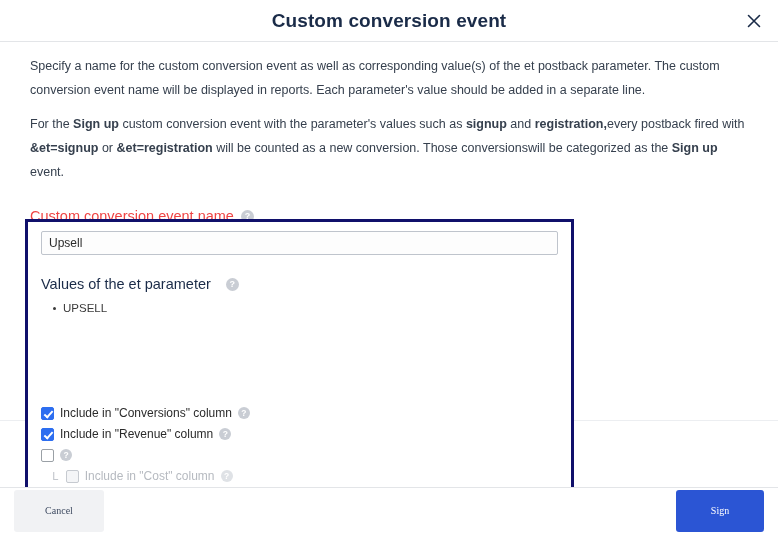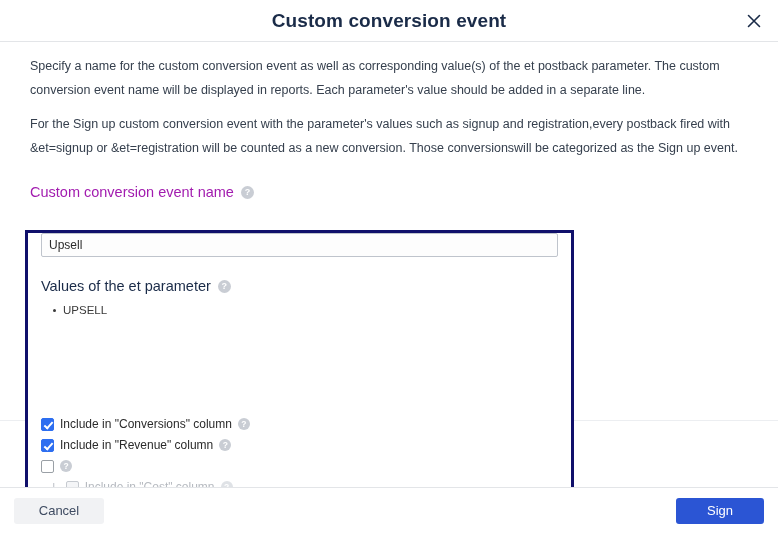--- a/index.html
+++ b/index.html
@@ -54,75 +54,75 @@
   }
 
   .intro {
     padding: 12px 30px 0 30px;
     font-size: 12.5px;
     line-height: 24px;
     color: #36404e;
   }
   .intro p { margin: 0 0 10px 0; }
   .intro .example-label { font-weight: bold; margin: 0 0 1px 0; }
-  .intro b { font-weight: normal; }
+  .intro b { font-weight: bold; }
 
   .field-label-row {
     padding: 14px 30px 0 30px;
     display: flex;
     align-items: center;
     gap: 7px;
   }
   .field-label {
     font-size: 14.5px;
-    color: #a21caf;
+    color: #ef4444;
   }
   .help-icon {
     display: inline-flex;
     align-items: center;
     justify-content: center;
     width: 13px; height: 13px;
     border-radius: 50%;
     background: #c9cdd4;
     color: #ffffff;
     font-size: 9px;
     font-weight: bold;
     line-height: 13px;
     cursor: pointer;
     flex: 0 0 auto;
   }
   .help-icon.sm { width: 12px; height: 12px; font-size: 8.5px; }
 
   .focus-box {
     position: absolute;
     left: 25px;
-    top: 188px;
+    top: 177px;
     width: 549px;
     height: 293px;
     border: 3px solid #10106b;
     background: #ffffff;
-    padding: 0 13px 0 13px;
+    padding: 9px 13px 0 13px;
   }
   .text-input {
     display: block;
     width: 100%;
     height: 24px;
     border: 1px solid #bfc4cc;
     border-radius: 2px;
     background: #fdfdfd;
     font-size: 12px;
     font-family: "Liberation Sans", sans-serif;
     color: #2b2b2b;
     padding: 0 7px;
     outline: none;
   }
   .sub-label-row {
     display: flex;
     align-items: center;
-    gap: 7px;
+    gap: 15px;
     margin-top: 21px;
   }
   .sub-label {
     font-size: 14.5px;
     color: #1a2b48;
   }
   .values-list {
     margin: 9px 0 0 0;
     padding: 0 0 0 22px;
     list-style: none;
@@ -209,26 +209,26 @@
     flex: 0 0 46px;
     height: 46px;
     border-top: 1px solid #e3e5e8;
     display: flex;
     align-items: center;
     justify-content: space-between;
     padding: 0 14px;
     background: #ffffff;
   }
   .btn {
-    font-family: Liberation Sans, sans-serif;
-    font-size: 13px;
+    font-family: Liberation Serif, serif;
+    font-size: 10px;
     border-radius: 3px;
     cursor: pointer;
     border: none;
-    height: 26px;
+    height: 42px;
     padding: 0 20px;
     display: inline-flex;
     align-items: center;
     justify-content: center;
   }
   .btn-cancel {
     background: #f1f2f4;
     color: #3e4b61;
     min-width: 90px;
   }

